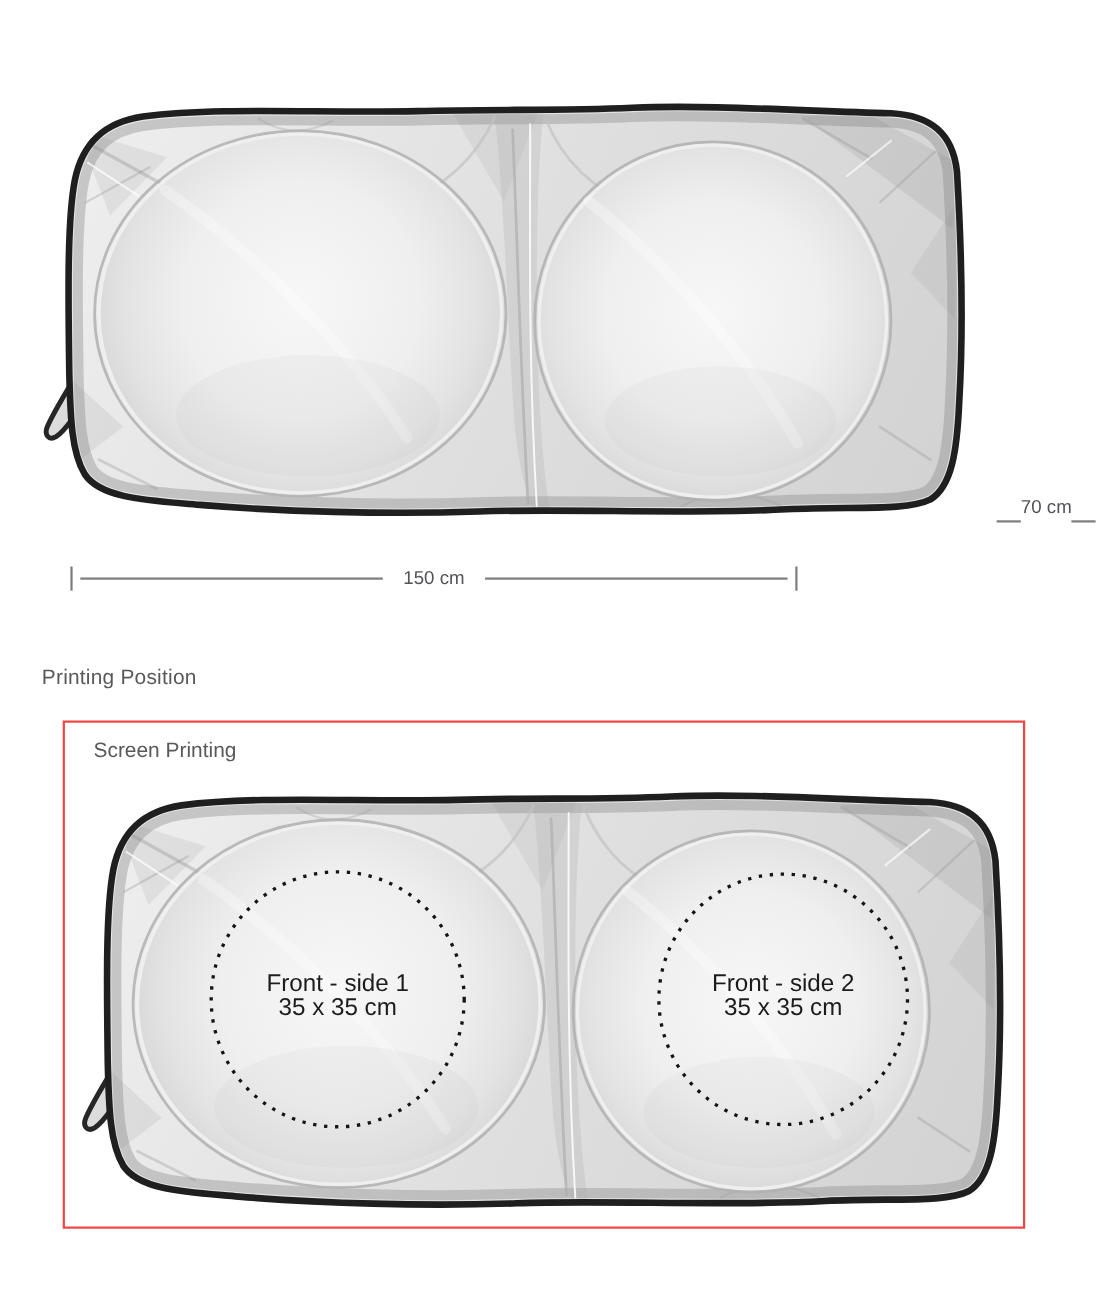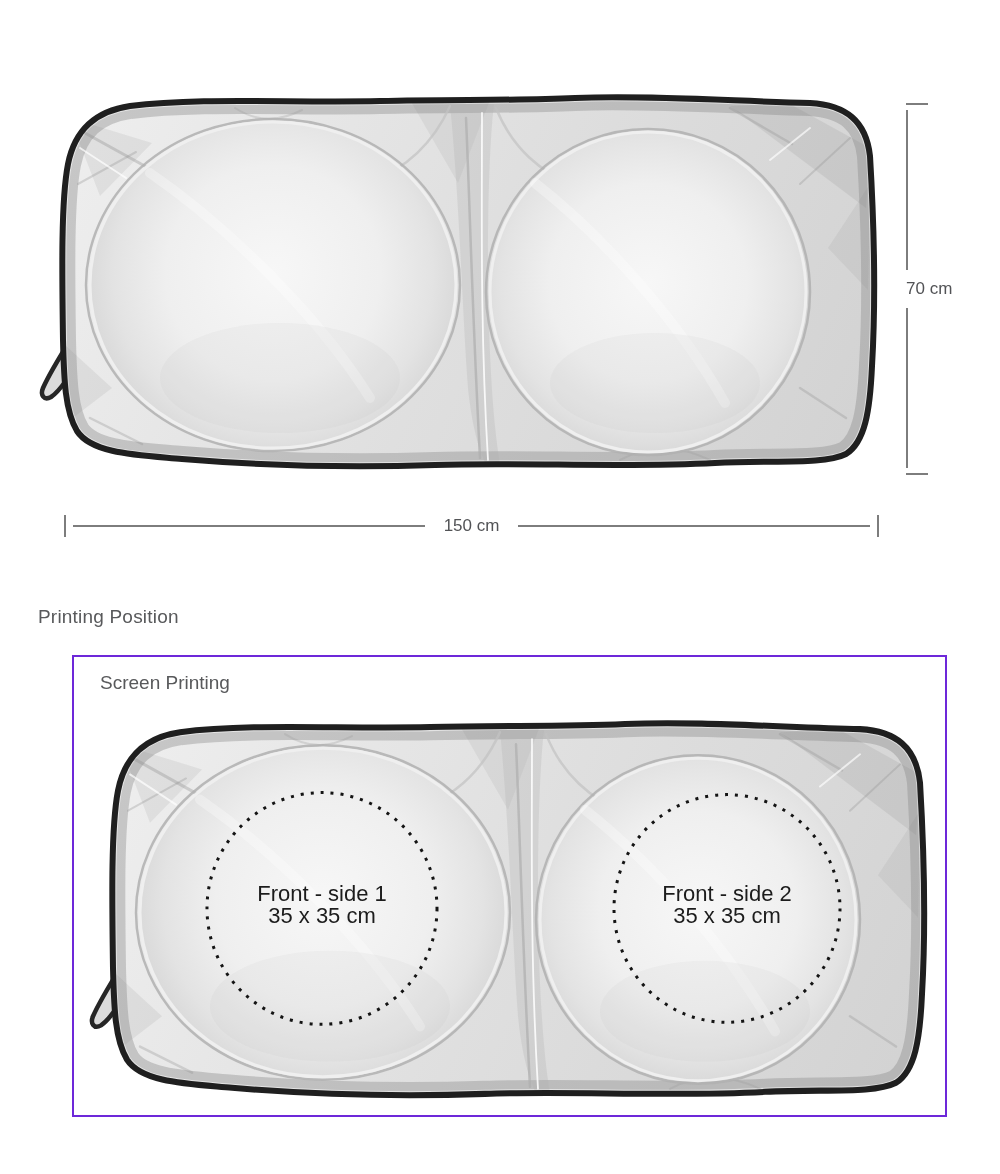--- a/index.html
+++ b/index.html
@@ -17,43 +17,43 @@
   }
   #header-block { left: 36px; top: 28px; }
   #printing-title { left: 38px; top: 604px; text-align: center; }
 
   .figure-svg { position: absolute; }
   #shade-figure-1 { left: 30px; top: 88px; width: 870px; height: 395px; }
 
   
   .vdim {
     position: absolute; left: 906px; top: 103px; width: 46px; height: 372px;
-    display: flex; flex-direction: column; align-items: flex-start;
+    display: flex; flex-direction: row; align-items: flex-end;
   }
   .vdim .tick  { width: 22px; height: 2px; background: #7d7d7d; flex: 0 0 auto; }
   .vdim .line  { width: 2px; flex: 1 1 auto; background: #7d7d7d; margin: 5px 0; }
   .vdim .dim-label { margin: 4px 0; }
 
   
   .hdim {
-    position: absolute; left: 64px; top: 513px; width: 815px; height: 26px;
+    position: absolute; left: 64px; top: 513px; width: 661px; height: 26px;
     display: flex; flex-direction: row; align-items: center;
   }
   .hdim .tick { width: 2px; height: 22px; background: #7d7d7d; flex: 0 0 auto; }
   .hdim .line { height: 2px; flex: 1 1 auto; background: #7d7d7d; margin: 0 7px; }
   .hdim .dim-label { margin: 0 12px; }
 
   .dim-label {
     font-size: 17px; color: #525356; white-space: nowrap; line-height: 20px;
   }
 
   
   .print-box {
-    position: absolute; left: 72px; top: 655px; width: 875px; height: 462px;
-    border: 2px solid #6d28d9; background: #ffffff;
+    position: absolute; left: 57px; top: 655px; width: 875px; height: 462px;
+    border: 2px solid #ef4444; background: #ffffff;
   }
   .print-method {
     position: absolute; left: 26px; top: 15px;
     font-size: 19px; color: #58595b; white-space: nowrap;
   }
   #shade-figure-2 { left: 6px; top: 57px; width: 870px; height: 398px; }
 
   .area-label {
     position: absolute; width: 200px; text-align: center;
     font-size: 22px; line-height: 22px; color: #1c1c1c; white-space: nowrap;

